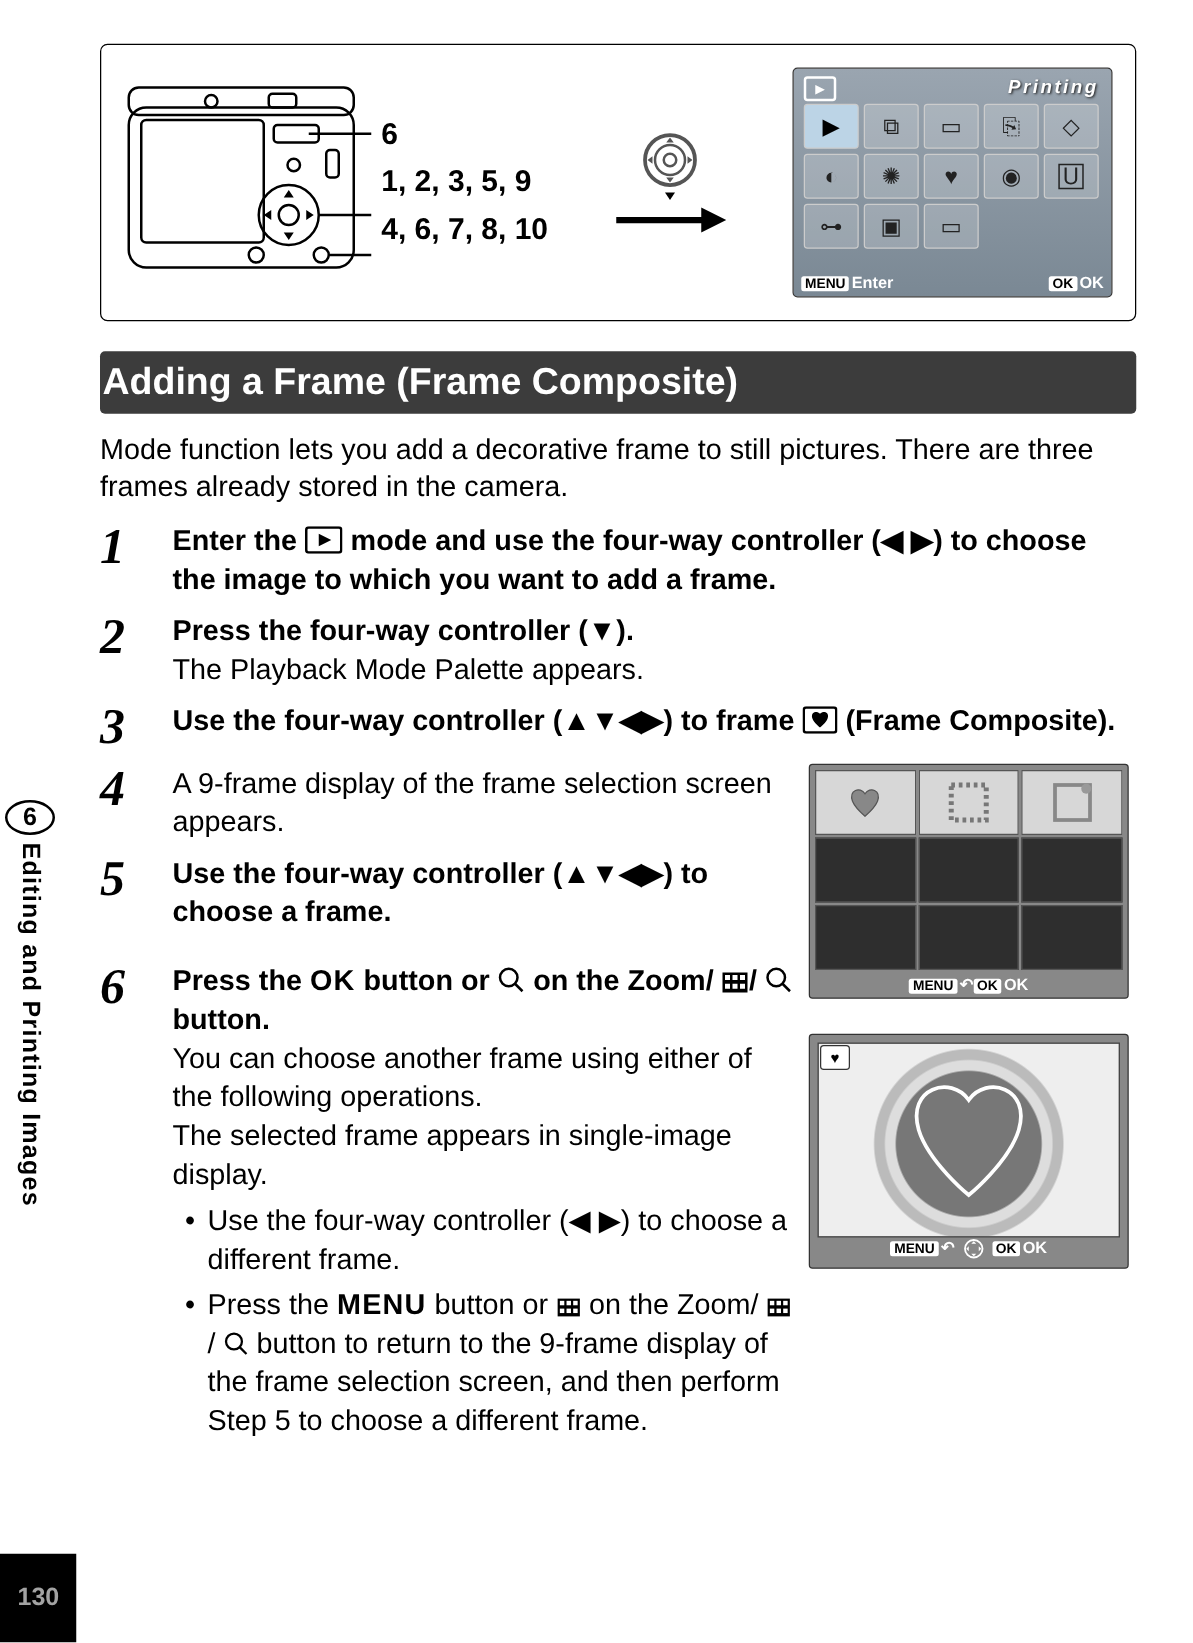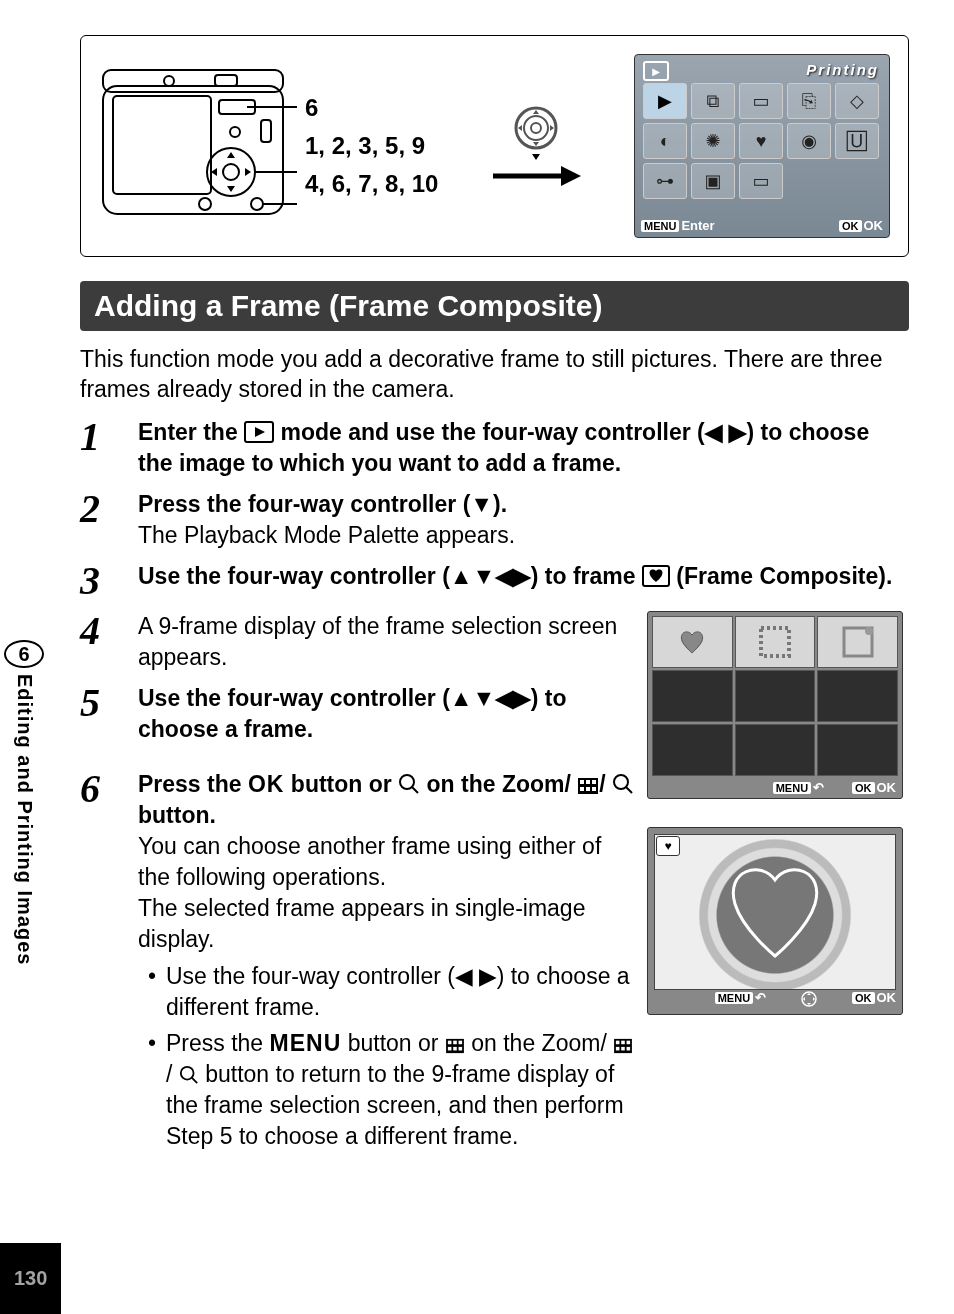--- a/index.html
+++ b/index.html
@@ -137,21 +137,21 @@
     color: #fff;
   }
   .lcd-footer span.box {
     background: #fff; color: #000; padding: 0 3px; border-radius: 2px; margin-right:2px; font-size:11px;
   }
   .section-title {
     background: #3c3c3c;
     color: #fff;
     font-size: 30px;
     font-weight: bold;
-    padding: 8px 14px;
+    padding: 8px 2px;
     border-radius: 4px;
     margin-bottom: 14px;
   }
   .intro {
     font-size: 23px;
     line-height: 1.3;
     margin-bottom: 12px;
   }
   .steps {
     display: block;
@@ -209,22 +209,22 @@
     background: #2e2e2e;
     border: 1px solid #555;
     display:flex; align-items:center; justify-content:center;
     color: #bbb;
   }
   .grid9 .cell.a { background: #d7d7d7; }
   .grid9 .cell svg { width: 34px; height: 34px; }
   .mini-lcd .foot {
     position: absolute;
     bottom: 3px; left: 6px; right: 6px;
-    display:flex; justify-content: flex-end;
-    font-size: 13px; font-weight: bold; color:#fff;gap:28px;
+    display:flex; justify-content: center;
+    font-size: 13px; font-weight: bold; color:#fff;
   }
   .mini-lcd .foot span.box {
     background: #fff; color:#000; padding:0 3px; border-radius:2px; margin-right:2px; font-size:11px;
   }
   .mini-lcd2 .photo {
     position:absolute; inset: 6px 6px 24px 6px;
     background: radial-gradient(circle at 50% 52%, #777 0 40%, #ddd 41% 46%, #bbb 47% 52%, #eee 53% 100%);
     border: 1px solid #444;
     display:flex; align-items:center; justify-content:center;
   }
@@ -328,21 +328,21 @@
       </div>
       <div class="lcd-footer">
         <span><span class="box">MENU</span><span>Enter</span></span>
         <span><span class="box">OK</span><span>OK</span></span>
       </div>
     </div>
   </div>
 
   <div class="section-title">Adding a Frame (Frame Composite)</div>
 
-  <div class="intro">This function mode you add a decorative frame to still pictures. There are three frames already stored in the camera.</div>
+  <div class="intro">Mode function lets you add a decorative frame to still pictures. There are three frames already stored in the camera.</div>
 
   <div class="steps content-with-float">
 
     <div class="step">
       <div class="step-num">1</div>
       <div class="step-body">
         <span class="step-head">Enter the </span>
         <span class="inline-icon">
           <svg width="30" height="22" viewBox="0 0 30 22">
               <rect x="1" y="1" width="28" height="20" rx="2" fill="none" stroke="#000" stroke-width="2"></rect>

